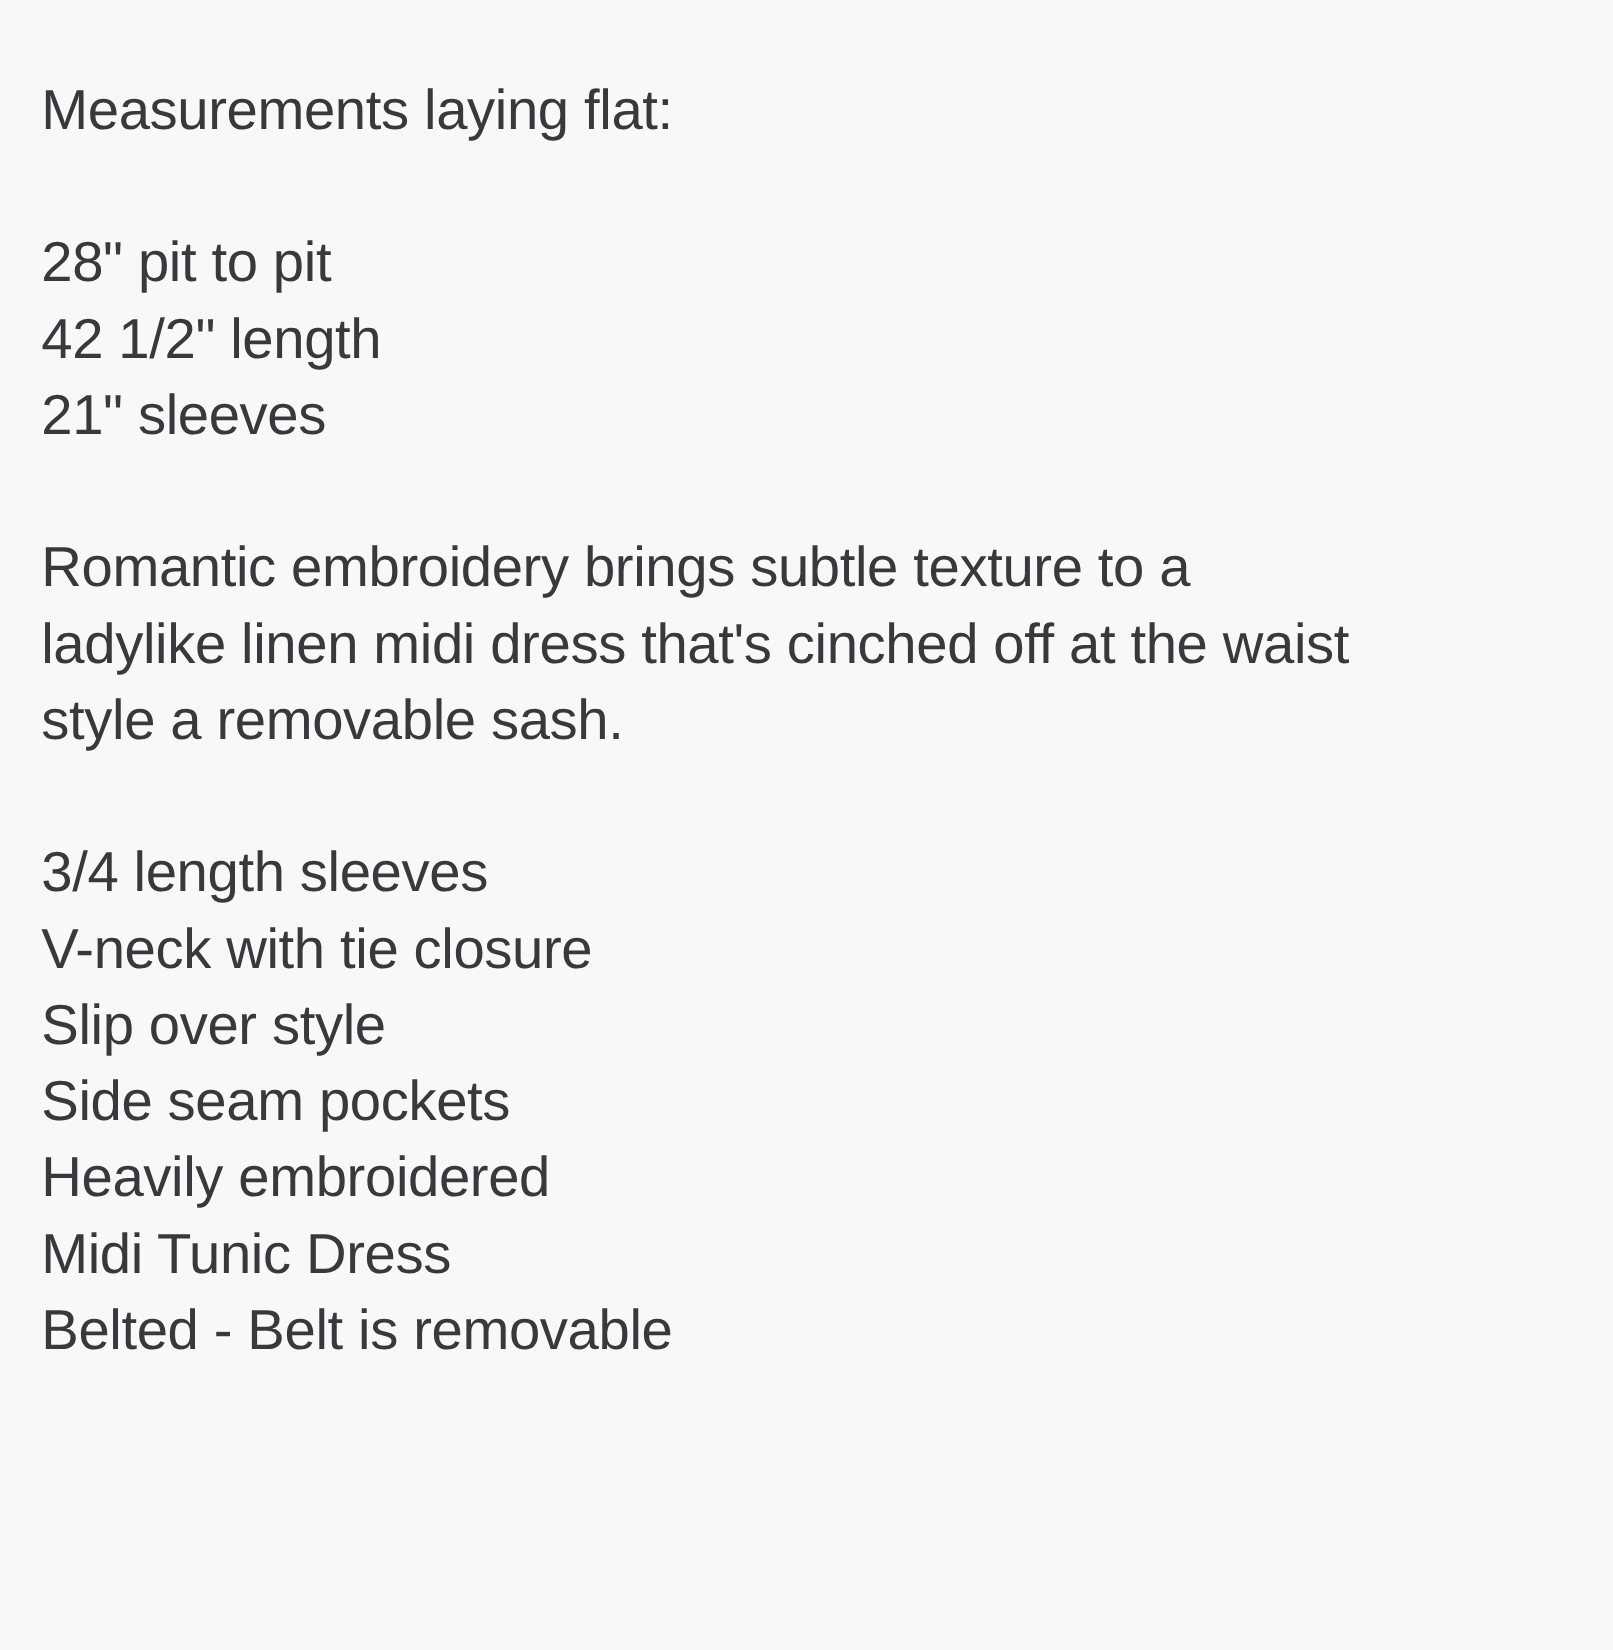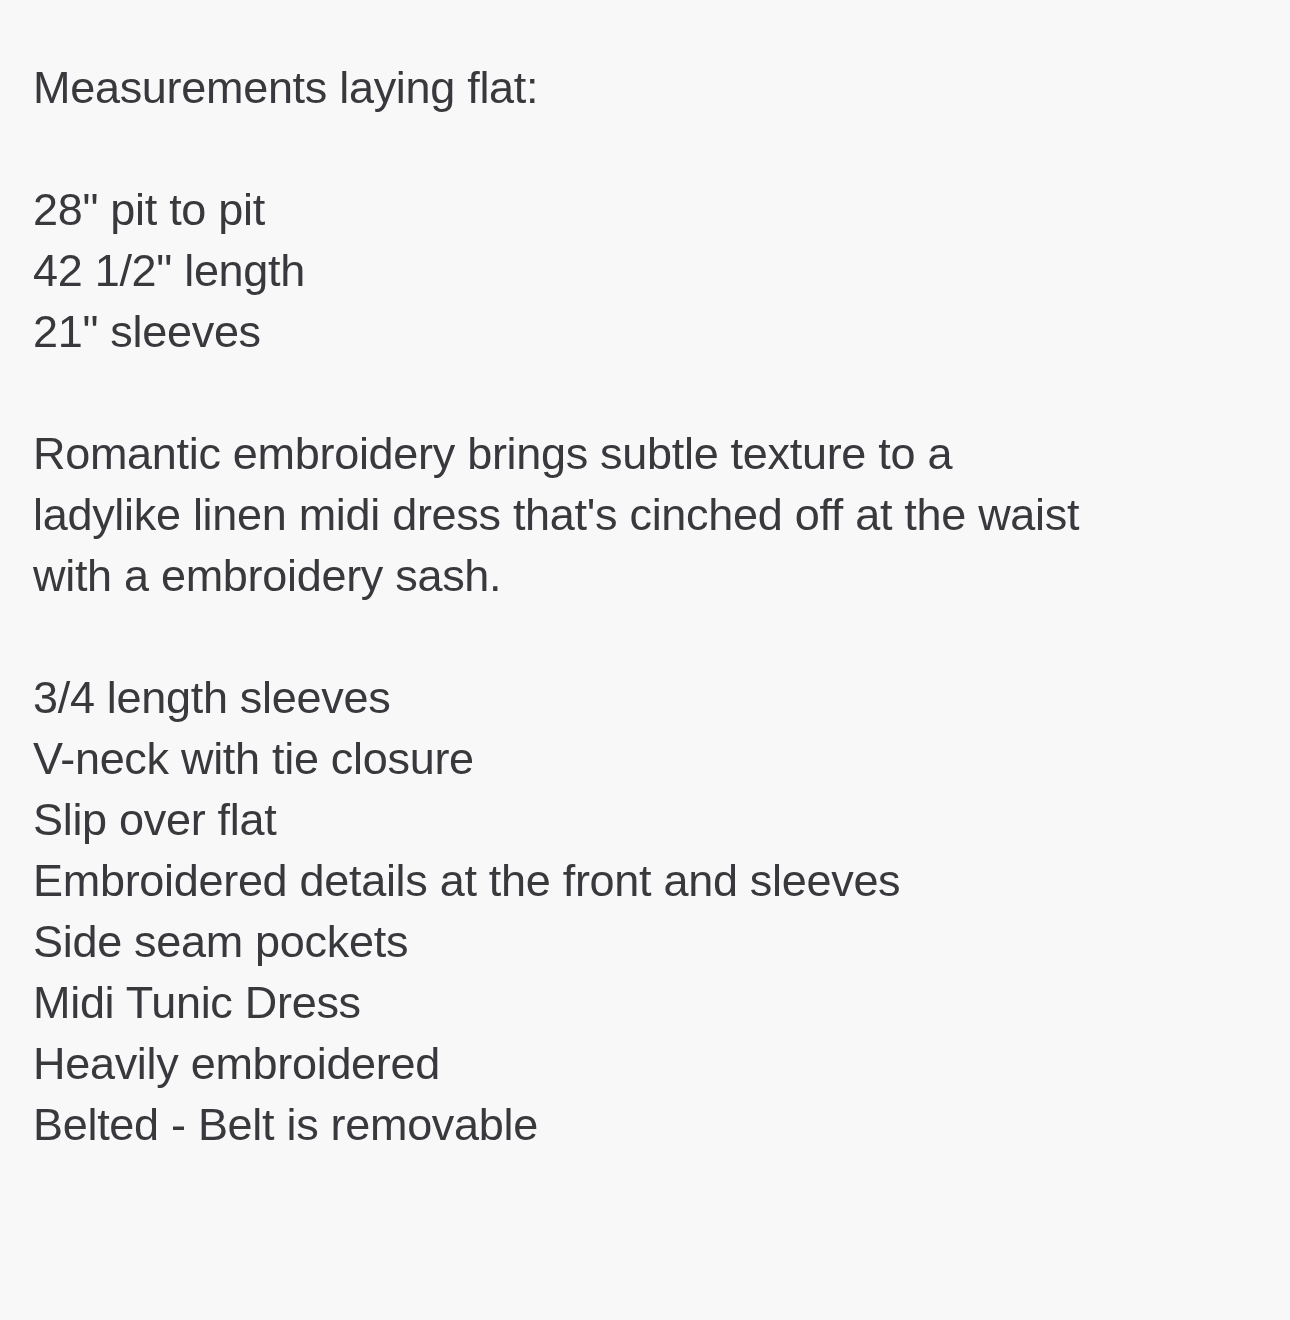--- a/index.html
+++ b/index.html
@@ -42,25 +42,24 @@
       <div class="line">Measurements laying flat:</div>
     </div>
     <div class="block">
       <div class="line">28" pit to pit</div>
       <div class="line">42 1/2" length</div>
       <div class="line">21" sleeves</div>
     </div>
     <div class="block">
       <div class="line">Romantic embroidery brings subtle texture to a</div>
       <div class="line">ladylike linen midi dress that's cinched off at the waist</div>
-      <div class="line">with a embroidery sash.</div>
+      <div class="line">style a removable sash.</div>
     </div>
     <div class="block">
       <div class="line">3/4 length sleeves</div>
       <div class="line">V-neck with tie closure</div>
-      <div class="line">Slip over flat</div>
-      <div class="line">Embroidered details at the front and sleeves</div>
+      <div class="line">Slip over style</div>
       <div class="line">Side seam pockets</div>
+      <div class="line">Heavily embroidered</div>
       <div class="line">Midi Tunic Dress</div>
-      <div class="line">Heavily embroidered</div>
       <div class="line">Belted - Belt is removable</div>
     </div>
   </div>
 
 </body></html>

